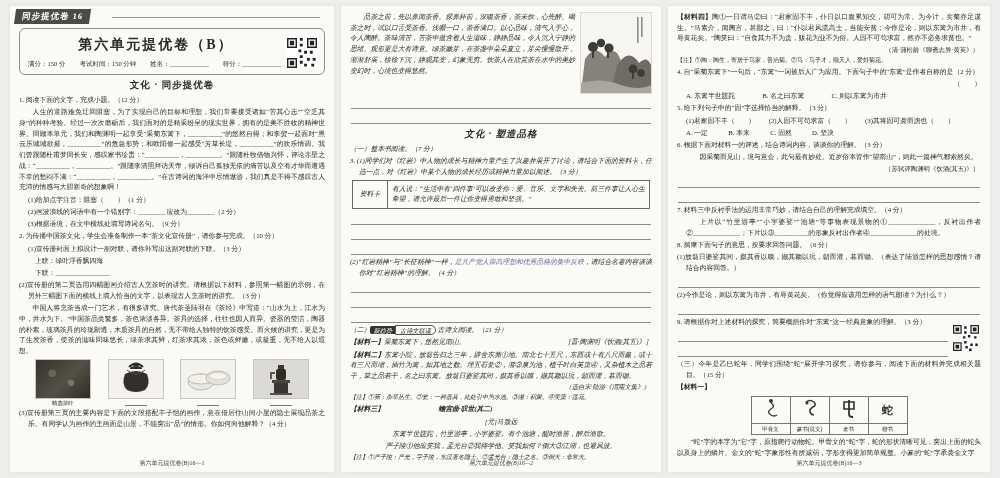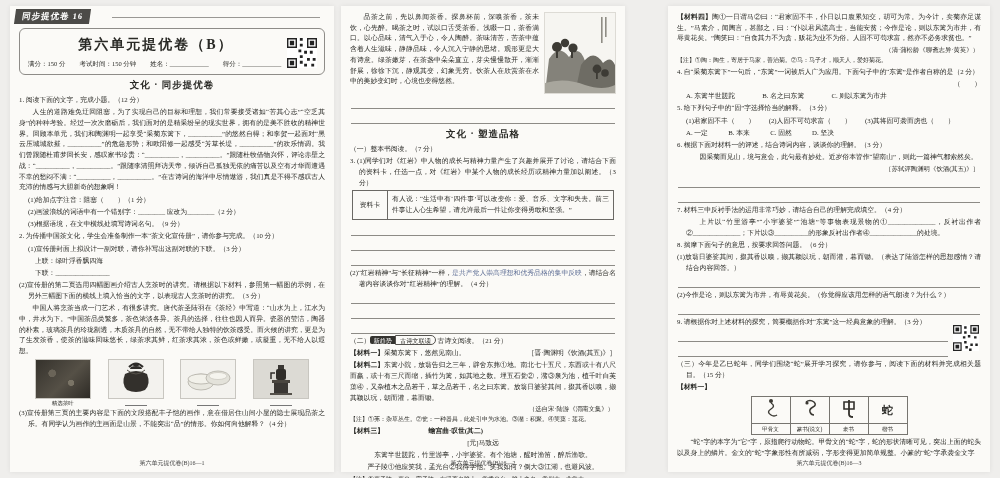--- a/index.html
+++ b/index.html
@@ -1,20 +1,20 @@
 <!DOCTYPE html>
 <html><head>
 <meta charset="utf-8">
 <style>
   html,body{margin:0;padding:0;}
   body{width:1000px;height:478px;background:#efeeec;overflow:hidden;position:relative;
        font-family:"Liberation Serif","DejaVu Serif",serif;color:#2a2a26;}
   .page{position:absolute;top:6px;height:466px;background:#fbfaf7;box-shadow:0 0 5px rgba(0,0,0,.07);
         padding:6px 9px;box-sizing:border-box;}
-  #p1{left:10px;width:324px;} #p2{left:341px;width:284px;} #p3{left:668px;width:322px;}
+  #p1{left:10px;width:324px;} #p2{left:341px;width:320px;font-style:italic;} #p3{left:668px;width:322px;}
   .p{font-size:6.8px;line-height:1.58;text-align:justify;margin:0 0 1.5px;}
   .ind{text-indent:2em;}
   .hang{padding-left:9px;text-indent:-9px;}
   .sub{padding-left:9px;}
   .tiny{font-size:6px;}
   .sect{font-size:9.5px;font-weight:bold;text-align:center;margin:4px 0 3px;letter-spacing:1px;}
   .src{text-align:right;font-size:6.4px;margin:0 2px 1px 0;}
   .center{text-align:center;}
   .ansline{border-bottom:0.6px solid #8d8b86;height:12px;margin:0 1px 2px;}
   .footer{position:absolute;bottom:4px;left:0;width:100%;text-align:center;font-size:6px;color:#444;}

